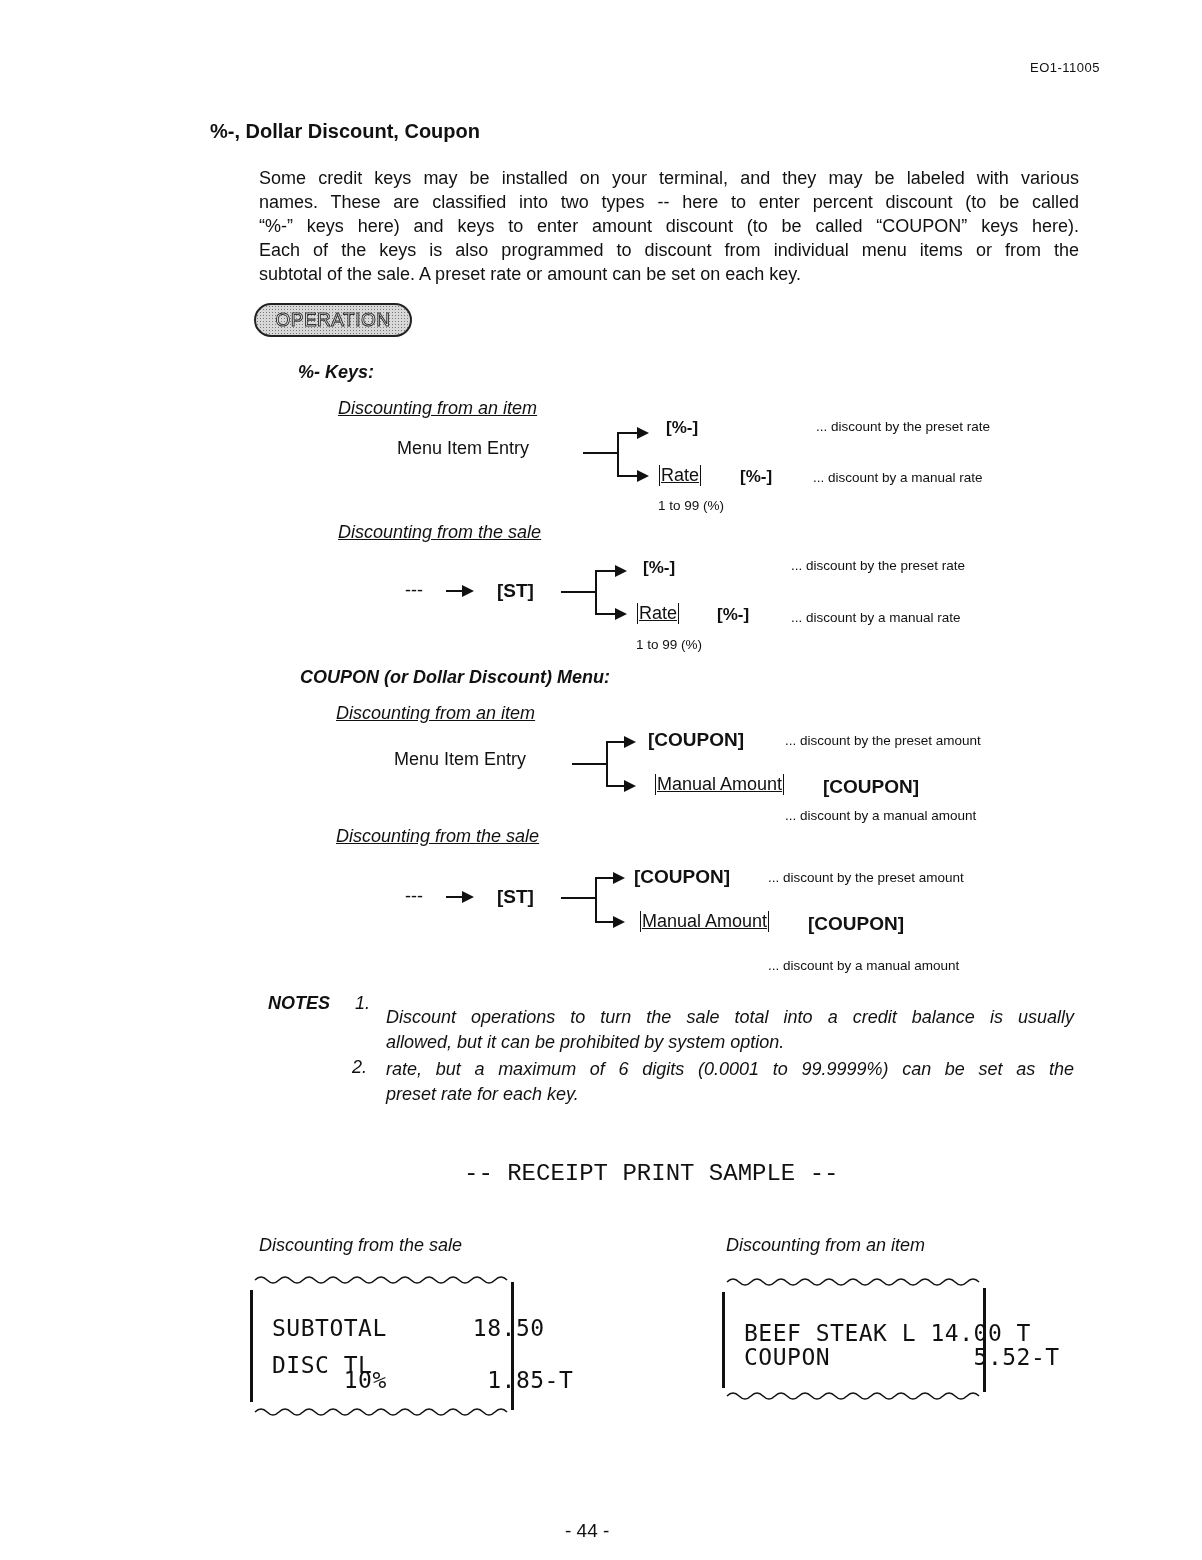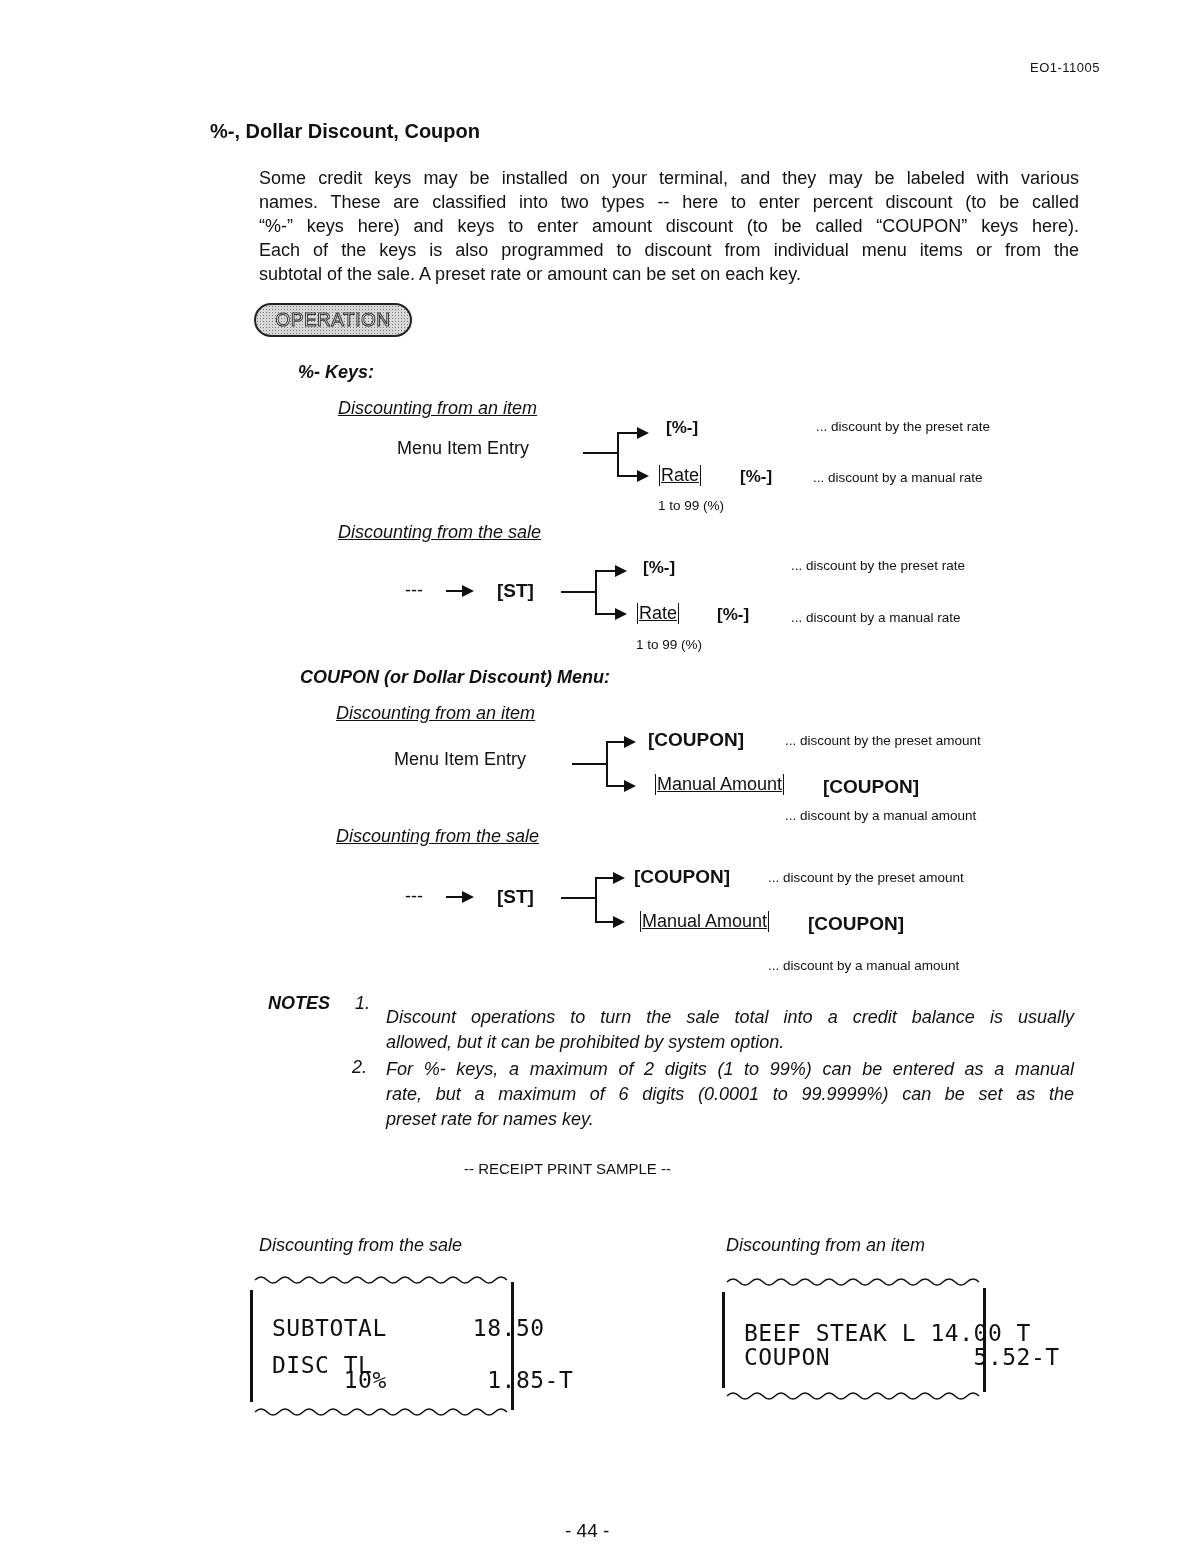--- a/index.html
+++ b/index.html
@@ -31,21 +31,21 @@
   .hline { position: absolute; height: 2px; background: #111; }
   .vline { position: absolute; width: 2px; background: #111; }
   .arrowhead { position: absolute; width: 0; height: 0; border-top: 6px solid transparent;
                border-bottom: 6px solid transparent; border-left: 12px solid #111; }
   .notes-label { font-size: 18px; font-weight: bold; font-style: italic; }
   .note-num { font-size: 18px; font-style: italic; }
   .note-text { font-size: 18px; font-style: italic; line-height: 25px; width: 688px;
                white-space: normal; }
   .note-text span { display: block; text-align: justify; text-align-last: justify; }
   .note-text span.last { text-align-last: left; }
-  .receipt-title { font-size: 15px; }
+  .receipt-title { font-size: 24px; font-family: Liberation Mono, monospace; }
   .receipt-cap { font-size: 18px; font-style: italic; }
   .receipt { position: absolute; }
   .receipt .side { position: absolute; width: 3px; background: #111; }
   .receipt svg { position: absolute; }
   .receipt .line { position: absolute; font-family: "DejaVu Sans Mono", monospace;
                    font-size: 23px; white-space: pre; letter-spacing: 0.5px; }
   .page-num { top: 1520px; left: 565px; font-size: 19px; }
 </style>
 </head>
 <body>
@@ -144,23 +144,22 @@
 <div class="abs desc" style="top:958px;left:768px;">... discount by a manual amount</div>
 
 <div class="abs notes-label" style="top:993px;left:268px;">NOTES</div>
 <div class="abs note-num" style="top:993px;left:355px;">1.</div>
 <div class="abs note-text" style="top:1005px;left:386px;">
   <span>Discount operations to turn the sale total into a credit balance is usually</span>
   <span class="last">allowed, but it can be prohibited by system option.</span>
 </div>
 <div class="abs note-num" style="top:1057px;left:352px;">2.</div>
 <div class="abs note-text" style="top:1057px;left:386px;">
-  <span>For %- keys, a maximum of 2 digits (1 to 99%) can be entered as a manual</span>
   <span>rate, but a maximum of 6 digits (0.0001 to 99.9999%) can be set as the</span>
-  <span class="last">preset rate for names key.</span>
+  <span class="last">preset rate for each key.</span>
 </div>
 
 <div class="abs receipt-title" style="top:1160px;left:464px;">-- RECEIPT PRINT SAMPLE --</div>
 
 <div class="abs receipt-cap" style="top:1235px;left:259px;">Discounting from the sale</div>
 <div class="receipt" style="top:1270px;left:250px;width:266px;height:150px;">
   <svg width="266" height="14" style="top:0;left:0;">
     <path d="M5 10 q6 -6 12 0 t12 0 t12 0 t12 0 t12 0 t12 0 t12 0 t12 0 t12 0 t12 0 t12 0 t12 0 t12 0 t12 0 t12 0 t12 0 t12 0 t12 0 t12 0 t12 0 t12 0" fill="none" stroke="#111" stroke-width="1.5"></path>
   </svg>
   <div class="side" style="top:20px;left:0;height:112px;"></div>

